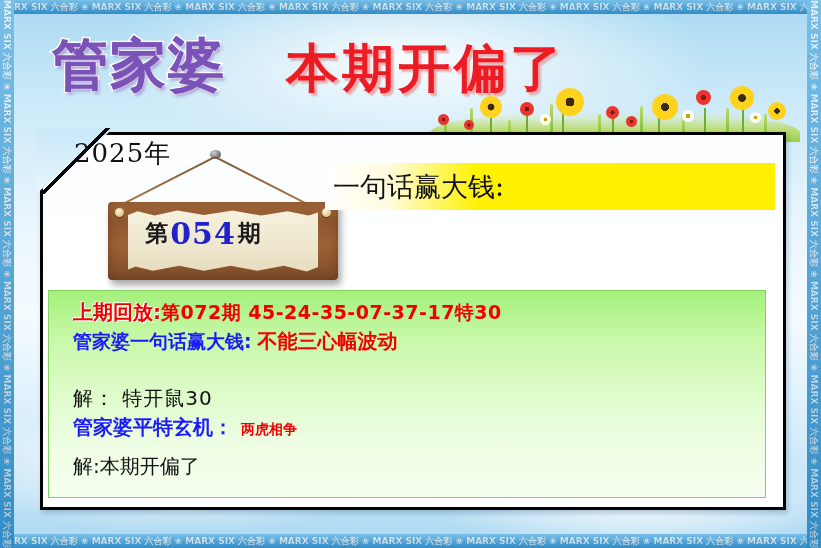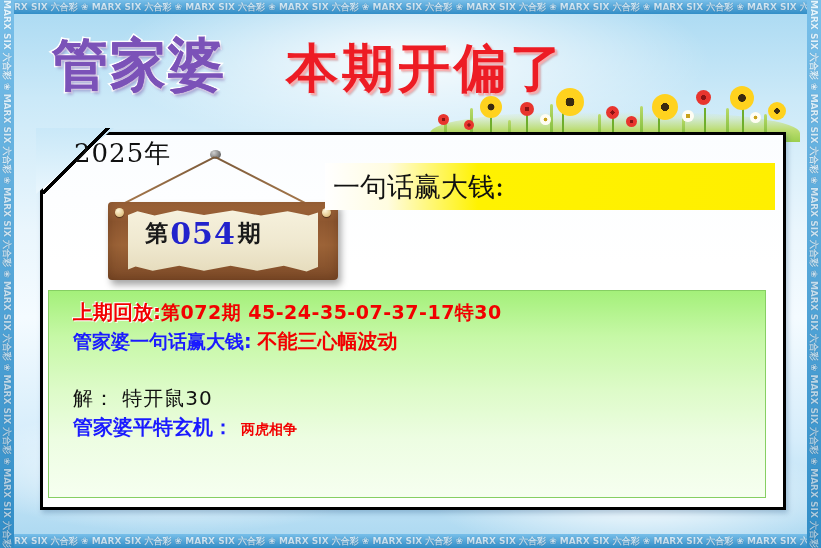--- a/index.html
+++ b/index.html
@@ -287,15 +287,18 @@
       <span class="k">管家婆一句话赢大钱:</span>
       <span class="v">不能三心幅波动</span>
     </div>
     <div class="row r3">
       <span class="k">解： 特开鼠30</span>
     </div>
     <div class="row r4">
       <span class="k">管家婆平特玄机：</span>
       <span class="v">两虎相争</span>
     </div>
+    <div class="row r5">
+      <span class="k">解:本期开偏了</span>
+    </div>
   </div>
 
 </div>
 
 </body></html>

